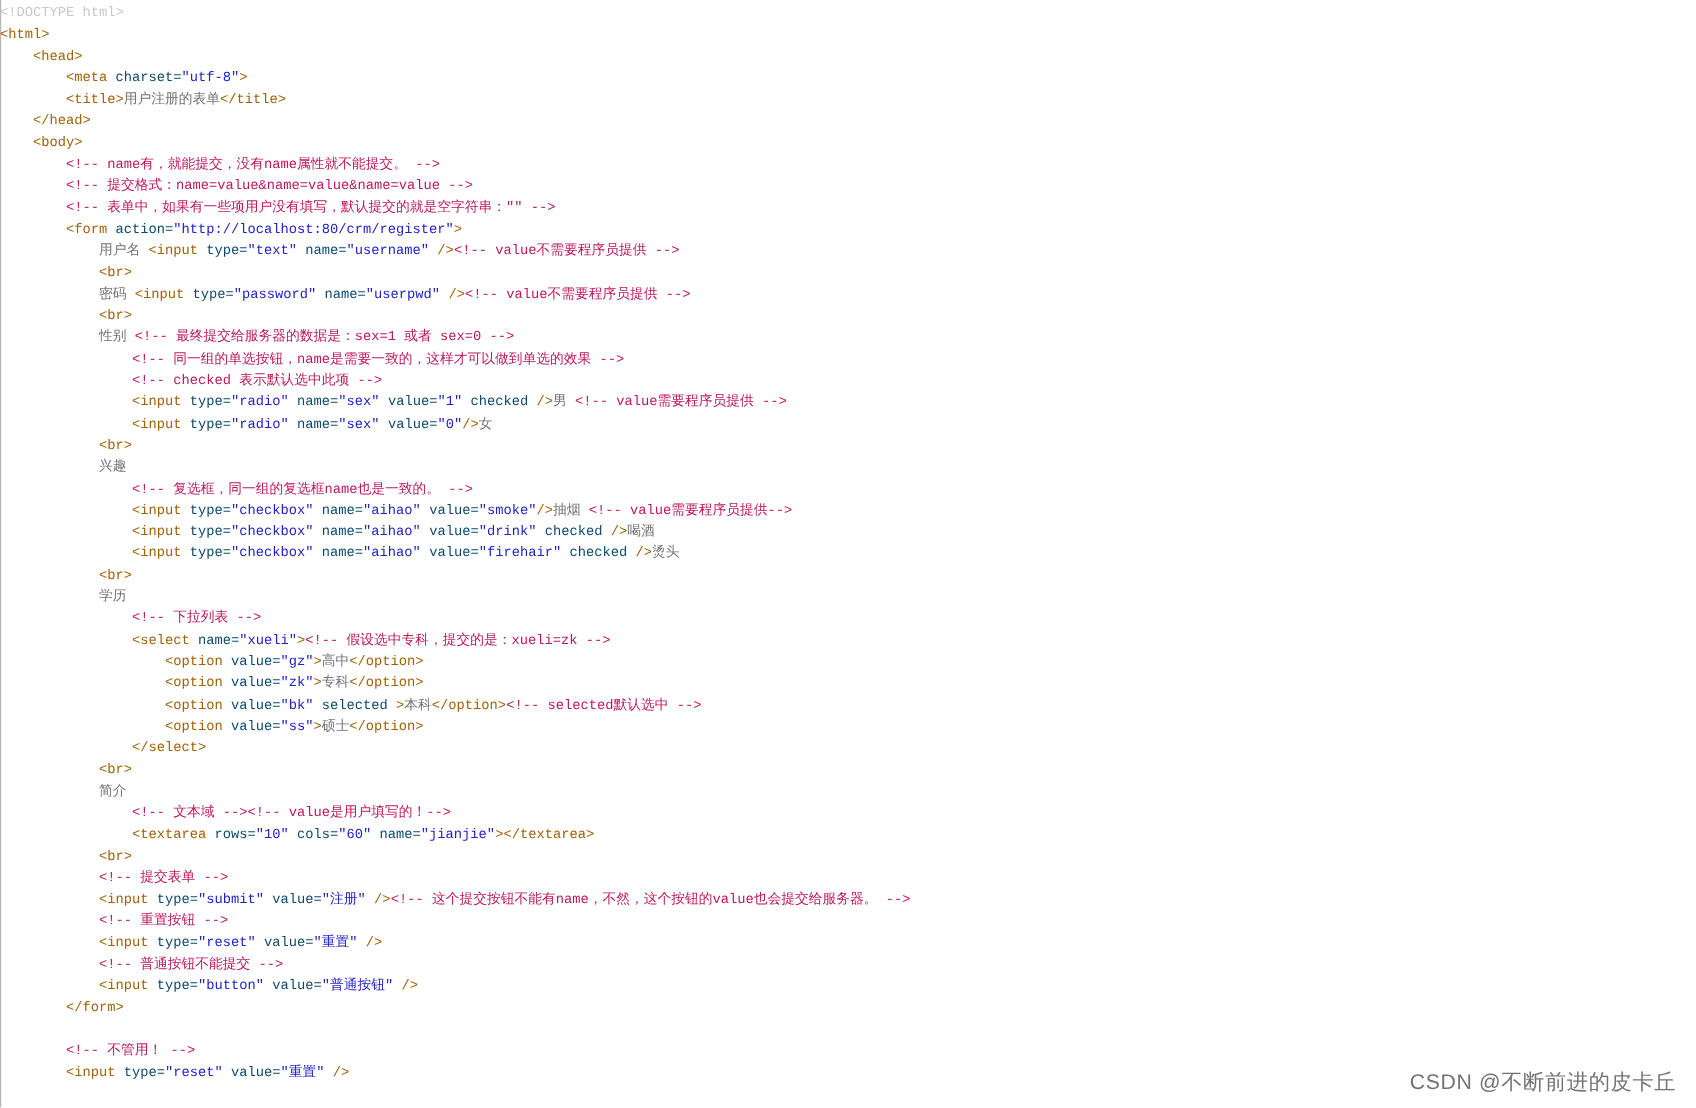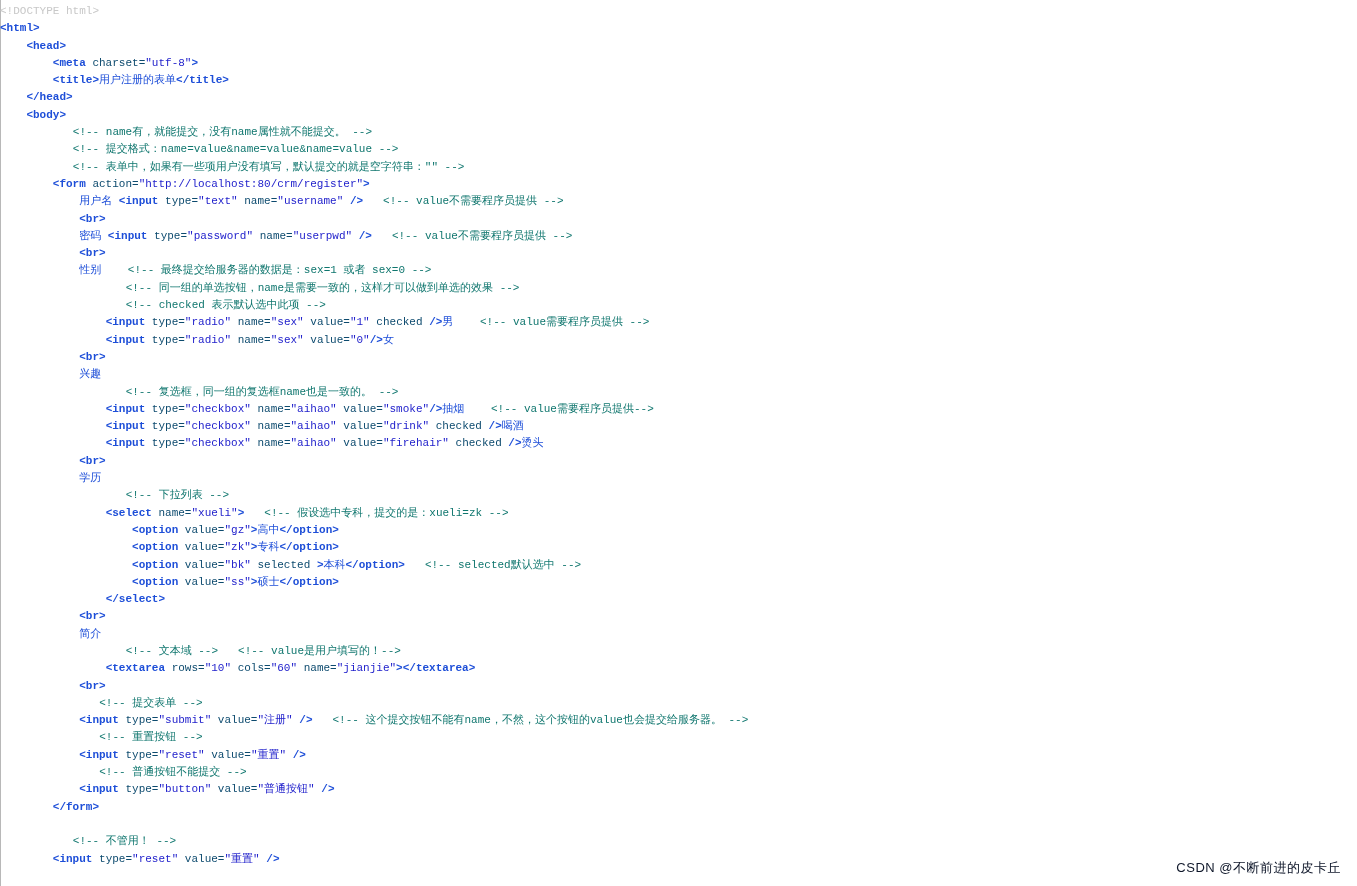--- a/index.html
+++ b/index.html
@@ -39,34 +39,34 @@
 
   .code-line {
     white-space: pre;
     height: 17.3px;
     font-size: 11px;
     line-height: 17.3px;
   }
 
   
   .t-doctype { color: #c8c8c8; }
-  .t-tag     { color: #1d4ed8; font-weight: bold; }
+  .t-tag     { color: #a16207; }
   .t-attr    { color: #0c4a6e; }
   .t-value   { color: #2222cc; }
-  .t-comment { color: #0f766e; margin-left: 20px; }
-  .t-text    { color: #1d4ed8; }
+  .t-comment { color: #be185d; }
+  .t-text    { color: #737373; }
   .t-plain   { color: #000000; }
 
   #watermark {
     position: absolute;
     right: 16px;
     bottom: 9px;
     font-family: "Liberation Sans", sans-serif;
-    font-size: 13px;
-    color: #0f172a;
+    font-size: 17px;
+    color: #737373;
     letter-spacing: 0.5px;
     white-space: nowrap;
   }
 </style>
 </head>
 <body>
 
 <div id="gutter-rule"></div>
 
 <div id="code-listing"><div class="code-line"><span class="t-doctype">&lt;!DOCTYPE html&gt;</span></div><div class="code-line"><span class="t-tag">&lt;html&gt;</span></div><div class="code-line"><span class="t-plain">    </span><span class="t-tag">&lt;head&gt;</span></div><div class="code-line"><span class="t-plain">        </span><span class="t-tag">&lt;meta </span><span class="t-attr">charset=</span><span class="t-value">"utf-8"</span><span class="t-tag">&gt;</span></div><div class="code-line"><span class="t-plain">        </span><span class="t-tag">&lt;title&gt;</span><span class="t-text">用户注册的表单</span><span class="t-tag">&lt;/title&gt;</span></div><div class="code-line"><span class="t-plain">    </span><span class="t-tag">&lt;/head&gt;</span></div><div class="code-line"><span class="t-plain">    </span><span class="t-tag">&lt;body&gt;</span></div><div class="code-line"><span class="t-plain">        </span><span class="t-comment">&lt;!-- name有，就能提交，没有name属性就不能提交。 --&gt;</span></div><div class="code-line"><span class="t-plain">        </span><span class="t-comment">&lt;!-- 提交格式：name=value&amp;name=value&amp;name=value --&gt;</span></div><div class="code-line"><span class="t-plain">        </span><span class="t-comment">&lt;!-- 表单中，如果有一些项用户没有填写，默认提交的就是空字符串："" --&gt;</span></div><div class="code-line"><span class="t-plain">        </span><span class="t-tag">&lt;form </span><span class="t-attr">action=</span><span class="t-value">"http://localhost:80/crm/register"</span><span class="t-tag">&gt;</span></div><div class="code-line"><span class="t-plain">            </span><span class="t-text">用户名 </span><span class="t-tag">&lt;input </span><span class="t-attr">type=</span><span class="t-value">"text"</span><span class="t-attr"> name=</span><span class="t-value">"username"</span><span class="t-tag"> /&gt;</span><span class="t-comment">&lt;!-- value不需要程序员提供 --&gt;</span></div><div class="code-line"><span class="t-plain">            </span><span class="t-tag">&lt;br&gt;</span></div><div class="code-line"><span class="t-plain">            </span><span class="t-text">密码 </span><span class="t-tag">&lt;input </span><span class="t-attr">type=</span><span class="t-value">"password"</span><span class="t-attr"> name=</span><span class="t-value">"userpwd"</span><span class="t-tag"> /&gt;</span><span class="t-comment">&lt;!-- value不需要程序员提供 --&gt;</span></div><div class="code-line"><span class="t-plain">            </span><span class="t-tag">&lt;br&gt;</span></div><div class="code-line"><span class="t-plain">            </span><span class="t-text">性别 </span><span class="t-comment">&lt;!-- 最终提交给服务器的数据是：sex=1 或者 sex=0 --&gt;</span></div><div class="code-line"><span class="t-plain">                </span><span class="t-comment">&lt;!-- 同一组的单选按钮，name是需要一致的，这样才可以做到单选的效果 --&gt;</span></div><div class="code-line"><span class="t-plain">                </span><span class="t-comment">&lt;!-- checked 表示默认选中此项 --&gt;</span></div><div class="code-line"><span class="t-plain">                </span><span class="t-tag">&lt;input </span><span class="t-attr">type=</span><span class="t-value">"radio"</span><span class="t-attr"> name=</span><span class="t-value">"sex"</span><span class="t-attr"> value=</span><span class="t-value">"1"</span><span class="t-attr"> checked</span><span class="t-tag"> /&gt;</span><span class="t-text">男 </span><span class="t-comment">&lt;!-- value需要程序员提供 --&gt;</span></div><div class="code-line"><span class="t-plain">                </span><span class="t-tag">&lt;input </span><span class="t-attr">type=</span><span class="t-value">"radio"</span><span class="t-attr"> name=</span><span class="t-value">"sex"</span><span class="t-attr"> value=</span><span class="t-value">"0"</span><span class="t-tag">/&gt;</span><span class="t-text">女</span></div><div class="code-line"><span class="t-plain">            </span><span class="t-tag">&lt;br&gt;</span></div><div class="code-line"><span class="t-plain">            </span><span class="t-text">兴趣</span></div><div class="code-line"><span class="t-plain">                </span><span class="t-comment">&lt;!-- 复选框，同一组的复选框name也是一致的。 --&gt;</span></div><div class="code-line"><span class="t-plain">                </span><span class="t-tag">&lt;input </span><span class="t-attr">type=</span><span class="t-value">"checkbox"</span><span class="t-attr"> name=</span><span class="t-value">"aihao"</span><span class="t-attr"> value=</span><span class="t-value">"smoke"</span><span class="t-tag">/&gt;</span><span class="t-text">抽烟 </span><span class="t-comment">&lt;!-- value需要程序员提供--&gt;</span></div><div class="code-line"><span class="t-plain">                </span><span class="t-tag">&lt;input </span><span class="t-attr">type=</span><span class="t-value">"checkbox"</span><span class="t-attr"> name=</span><span class="t-value">"aihao"</span><span class="t-attr"> value=</span><span class="t-value">"drink"</span><span class="t-attr"> checked</span><span class="t-tag"> /&gt;</span><span class="t-text">喝酒</span></div><div class="code-line"><span class="t-plain">                </span><span class="t-tag">&lt;input </span><span class="t-attr">type=</span><span class="t-value">"checkbox"</span><span class="t-attr"> name=</span><span class="t-value">"aihao"</span><span class="t-attr"> value=</span><span class="t-value">"firehair"</span><span class="t-attr"> checked</span><span class="t-tag"> /&gt;</span><span class="t-text">烫头</span></div><div class="code-line"><span class="t-plain">            </span><span class="t-tag">&lt;br&gt;</span></div><div class="code-line"><span class="t-plain">            </span><span class="t-text">学历</span></div><div class="code-line"><span class="t-plain">                </span><span class="t-comment">&lt;!-- 下拉列表 --&gt;</span></div><div class="code-line"><span class="t-plain">                </span><span class="t-tag">&lt;select </span><span class="t-attr">name=</span><span class="t-value">"xueli"</span><span class="t-tag">&gt;</span><span class="t-comment">&lt;!-- 假设选中专科，提交的是：xueli=zk --&gt;</span></div><div class="code-line"><span class="t-plain">                    </span><span class="t-tag">&lt;option </span><span class="t-attr">value=</span><span class="t-value">"gz"</span><span class="t-tag">&gt;</span><span class="t-text">高中</span><span class="t-tag">&lt;/option&gt;</span></div><div class="code-line"><span class="t-plain">                    </span><span class="t-tag">&lt;option </span><span class="t-attr">value=</span><span class="t-value">"zk"</span><span class="t-tag">&gt;</span><span class="t-text">专科</span><span class="t-tag">&lt;/option&gt;</span></div><div class="code-line"><span class="t-plain">                    </span><span class="t-tag">&lt;option </span><span class="t-attr">value=</span><span class="t-value">"bk"</span><span class="t-attr"> selected </span><span class="t-tag">&gt;</span><span class="t-text">本科</span><span class="t-tag">&lt;/option&gt;</span><span class="t-comment">&lt;!-- selected默认选中 --&gt;</span></div><div class="code-line"><span class="t-plain">                    </span><span class="t-tag">&lt;option </span><span class="t-attr">value=</span><span class="t-value">"ss"</span><span class="t-tag">&gt;</span><span class="t-text">硕士</span><span class="t-tag">&lt;/option&gt;</span></div><div class="code-line"><span class="t-plain">                </span><span class="t-tag">&lt;/select&gt;</span></div><div class="code-line"><span class="t-plain">            </span><span class="t-tag">&lt;br&gt;</span></div><div class="code-line"><span class="t-plain">            </span><span class="t-text">简介</span></div><div class="code-line"><span class="t-plain">                </span><span class="t-comment">&lt;!-- 文本域 --&gt;</span><span class="t-comment">&lt;!-- value是用户填写的！--&gt;</span></div><div class="code-line"><span class="t-plain">                </span><span class="t-tag">&lt;textarea </span><span class="t-attr">rows=</span><span class="t-value">"10"</span><span class="t-attr"> cols=</span><span class="t-value">"60"</span><span class="t-attr"> name=</span><span class="t-value">"jianjie"</span><span class="t-tag">&gt;&lt;/textarea&gt;</span></div><div class="code-line"><span class="t-plain">            </span><span class="t-tag">&lt;br&gt;</span></div><div class="code-line"><span class="t-plain">            </span><span class="t-comment">&lt;!-- 提交表单 --&gt;</span></div><div class="code-line"><span class="t-plain">            </span><span class="t-tag">&lt;input </span><span class="t-attr">type=</span><span class="t-value">"submit"</span><span class="t-attr"> value=</span><span class="t-value">"注册"</span><span class="t-tag"> /&gt;</span><span class="t-comment">&lt;!-- 这个提交按钮不能有name，不然，这个按钮的value也会提交给服务器。 --&gt;</span></div><div class="code-line"><span class="t-plain">            </span><span class="t-comment">&lt;!-- 重置按钮 --&gt;</span></div><div class="code-line"><span class="t-plain">            </span><span class="t-tag">&lt;input </span><span class="t-attr">type=</span><span class="t-value">"reset"</span><span class="t-attr"> value=</span><span class="t-value">"重置"</span><span class="t-tag"> /&gt;</span></div><div class="code-line"><span class="t-plain">            </span><span class="t-comment">&lt;!-- 普通按钮不能提交 --&gt;</span></div><div class="code-line"><span class="t-plain">            </span><span class="t-tag">&lt;input </span><span class="t-attr">type=</span><span class="t-value">"button"</span><span class="t-attr"> value=</span><span class="t-value">"普通按钮"</span><span class="t-tag"> /&gt;</span></div><div class="code-line"><span class="t-plain">        </span><span class="t-tag">&lt;/form&gt;</span></div><div class="code-line">&nbsp;</div><div class="code-line"><span class="t-plain">        </span><span class="t-comment">&lt;!-- 不管用！ --&gt;</span></div><div class="code-line"><span class="t-plain">        </span><span class="t-tag">&lt;input </span><span class="t-attr">type=</span><span class="t-value">"reset"</span><span class="t-attr"> value=</span><span class="t-value">"重置"</span><span class="t-tag"> /&gt;</span></div><div class="code-line">&nbsp;</div><div class="code-line"></div></div>

